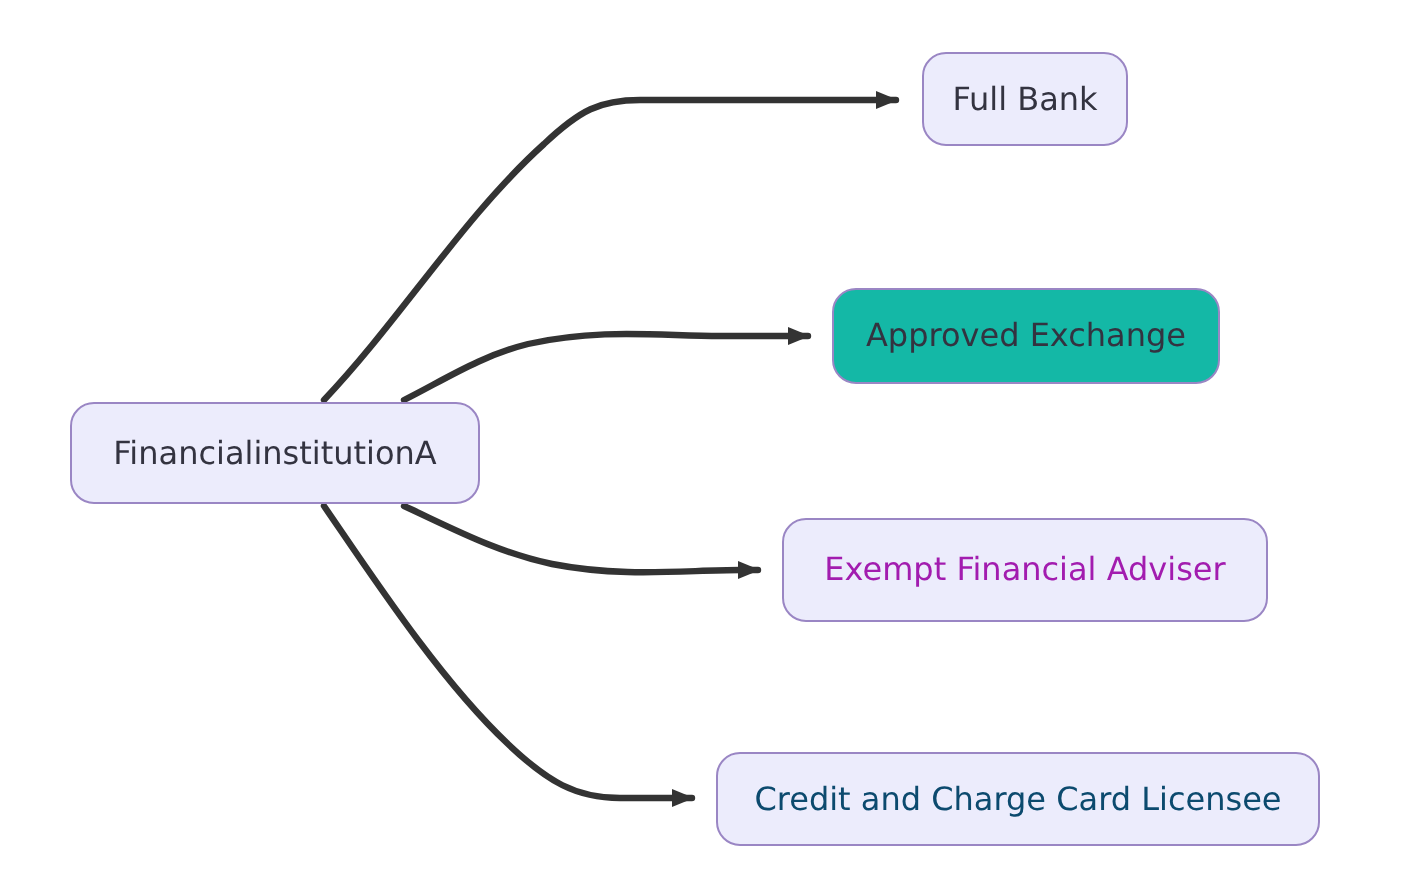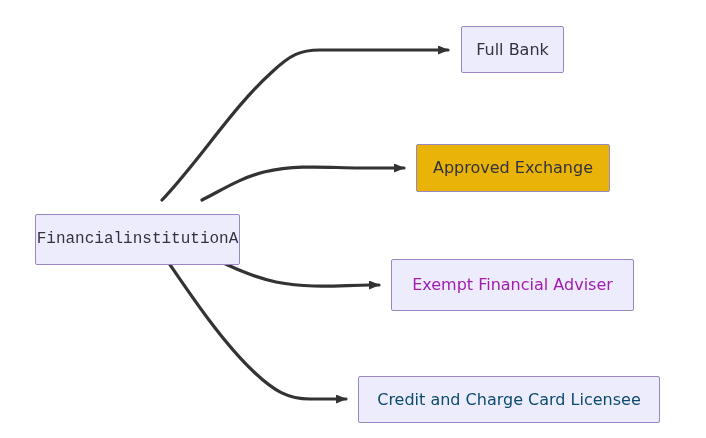--- a/index.html
+++ b/index.html
@@ -27,21 +27,21 @@
     left: 0;
     width: 706px;
     height: 438px;
     pointer-events: none;
   }
   .flow-node {
     position: absolute;
     box-sizing: border-box;
     background: #ececfc;
     border: 1px solid #9a86c4;
-    border-radius: 2px;
+    border-radius: 12px;
     display: flex;
     align-items: center;
     justify-content: center;
     color: #333340;
     font-size: 16px;
     line-height: 1.2;
     white-space: nowrap;
     padding: 16px 15px;
   }
   .node-label {
@@ -62,29 +62,29 @@
 
     <path class="flow-edge" fill="none" stroke="#333333" stroke-width="3.2" stroke-linecap="round" stroke-linejoin="round" marker-end="url(#arrow-head)" d="M 162 200 C 200 160, 232 108, 272 72 C 290 55, 300 50, 320 50 L 448 50"></path>
 
     <path class="flow-edge" fill="none" stroke="#333333" stroke-width="3.2" stroke-linecap="round" stroke-linejoin="round" marker-end="url(#arrow-head)" d="M 202 200 C 222 190, 240 178, 264 172 C 300 164, 330 168, 360 168 L 404 168"></path>
 
     <path class="flow-edge" fill="none" stroke="#333333" stroke-width="3.2" stroke-linecap="round" stroke-linejoin="round" marker-end="url(#arrow-head)" d="M 202 253 C 226 264, 248 276, 276 282 C 312 289, 342 285, 370 285 L 379 285"></path>
 
     <path class="flow-edge" fill="none" stroke="#333333" stroke-width="3.2" stroke-linecap="round" stroke-linejoin="round" marker-end="url(#arrow-head)" d="M 162 253 C 186 288, 220 340, 254 372 C 274 391, 288 399, 310 399 L 346 399"></path>
   </svg>
 
-  <div class="flow-node" style="left: 35px; top: 214px; width: 205px; height: 51px; background: rgb(236, 236, 252); border-color: rgb(154, 134, 196); color: rgb(51, 51, 64); font-family: Liberation Mono, monospace;">
+  <div class="flow-node" style="left: 35px; top: 201px; width: 205px; height: 51px; background: rgb(236, 236, 252); border-color: rgb(154, 134, 196); color: rgb(51, 51, 64);">
     <span class="node-label">FinancialinstitutionA</span>
   </div>
 
   <div class="flow-node" style="left: 461px; top: 26px; width: 103px; height: 47px; background: rgb(236, 236, 252); border-color: rgb(154, 134, 196); color: rgb(51, 51, 64);">
     <span class="node-label">Full Bank</span>
   </div>
 
-  <div class="flow-node" style="left: 416px; top: 144px; width: 194px; height: 48px; background: #eab308; border-color: rgb(154, 134, 196); color: rgb(51, 51, 64);">
+  <div class="flow-node" style="left: 416px; top: 144px; width: 194px; height: 48px; background: #14b8a6; border-color: rgb(154, 134, 196); color: rgb(51, 51, 64);">
     <span class="node-label">Approved Exchange</span>
   </div>
 
   <div class="flow-node" style="left: 391px; top: 259px; width: 243px; height: 52px; background: rgb(236, 236, 252); border-color: rgb(154, 134, 196); color: #a21caf;">
     <span class="node-label">Exempt Financial Adviser</span>
   </div>
 
   <div class="flow-node" style="left: 358px; top: 376px; width: 302px; height: 47px; background: rgb(236, 236, 252); border-color: rgb(154, 134, 196); color: #0c4a6e;">
     <span class="node-label">Credit and Charge Card Licensee</span>
   </div>

